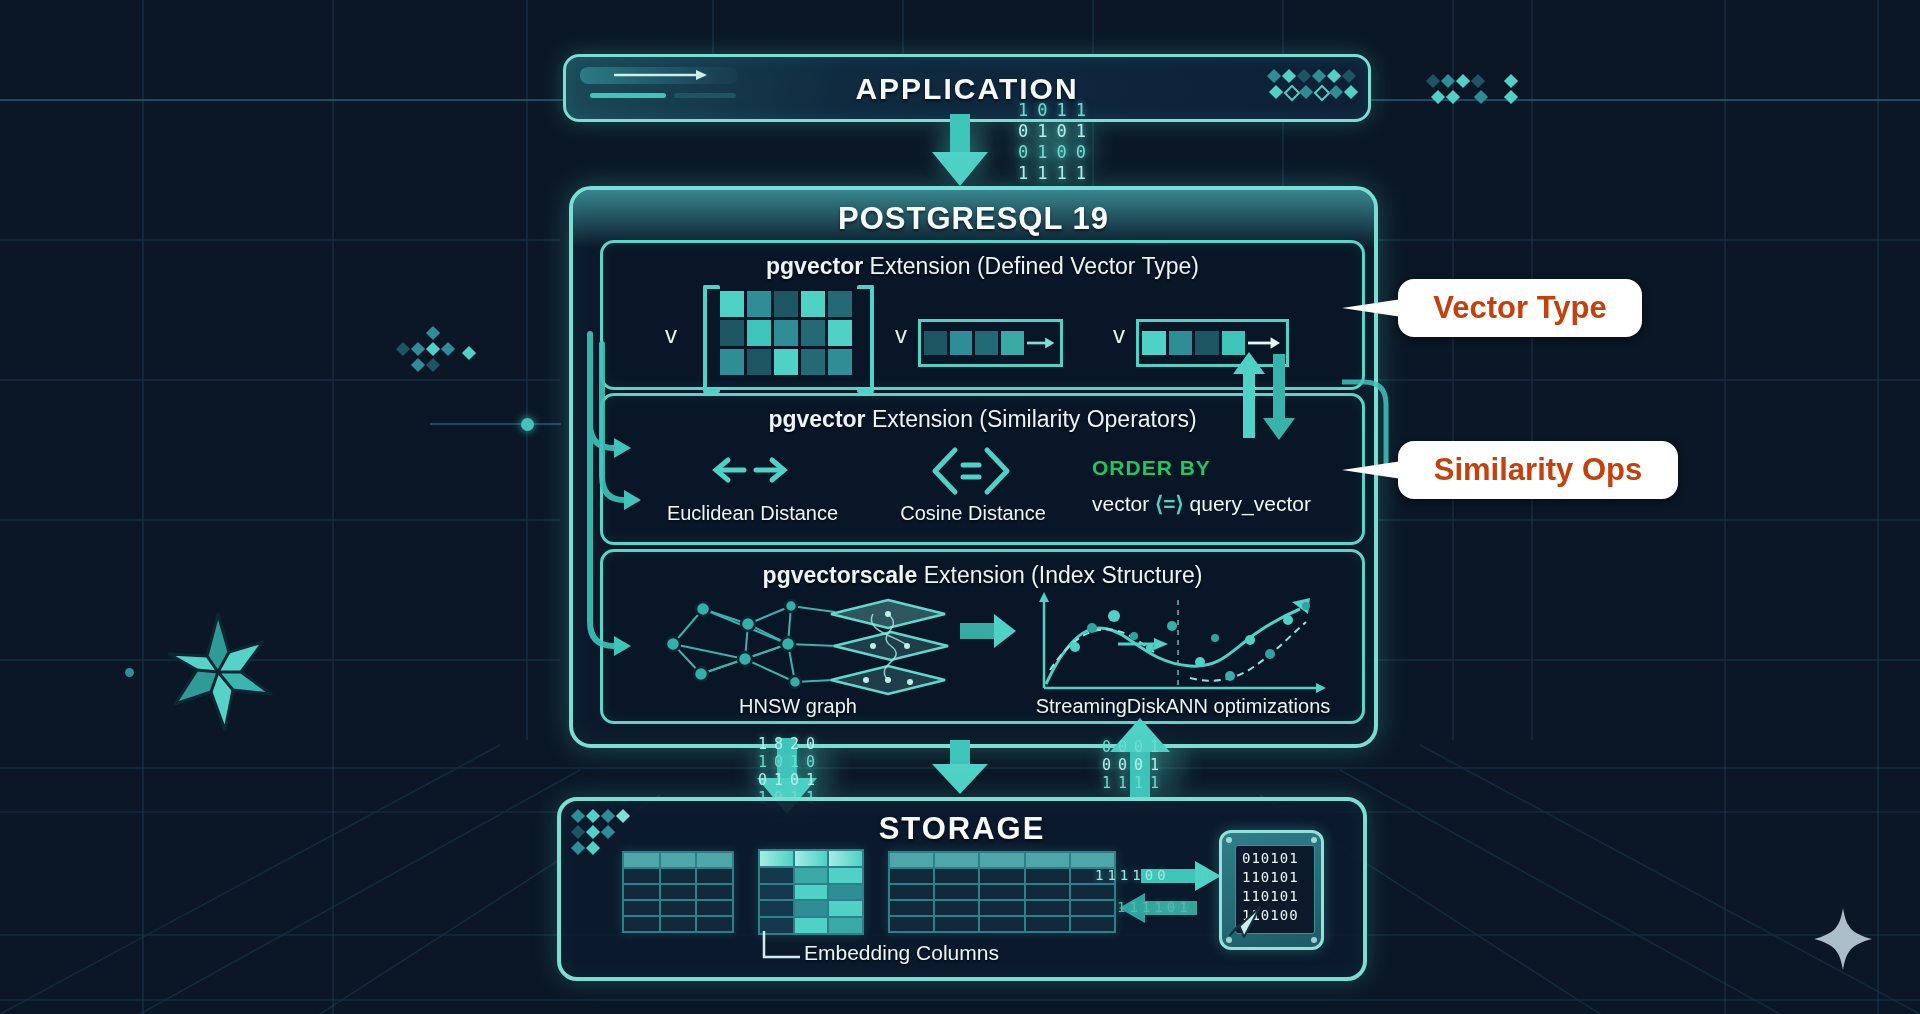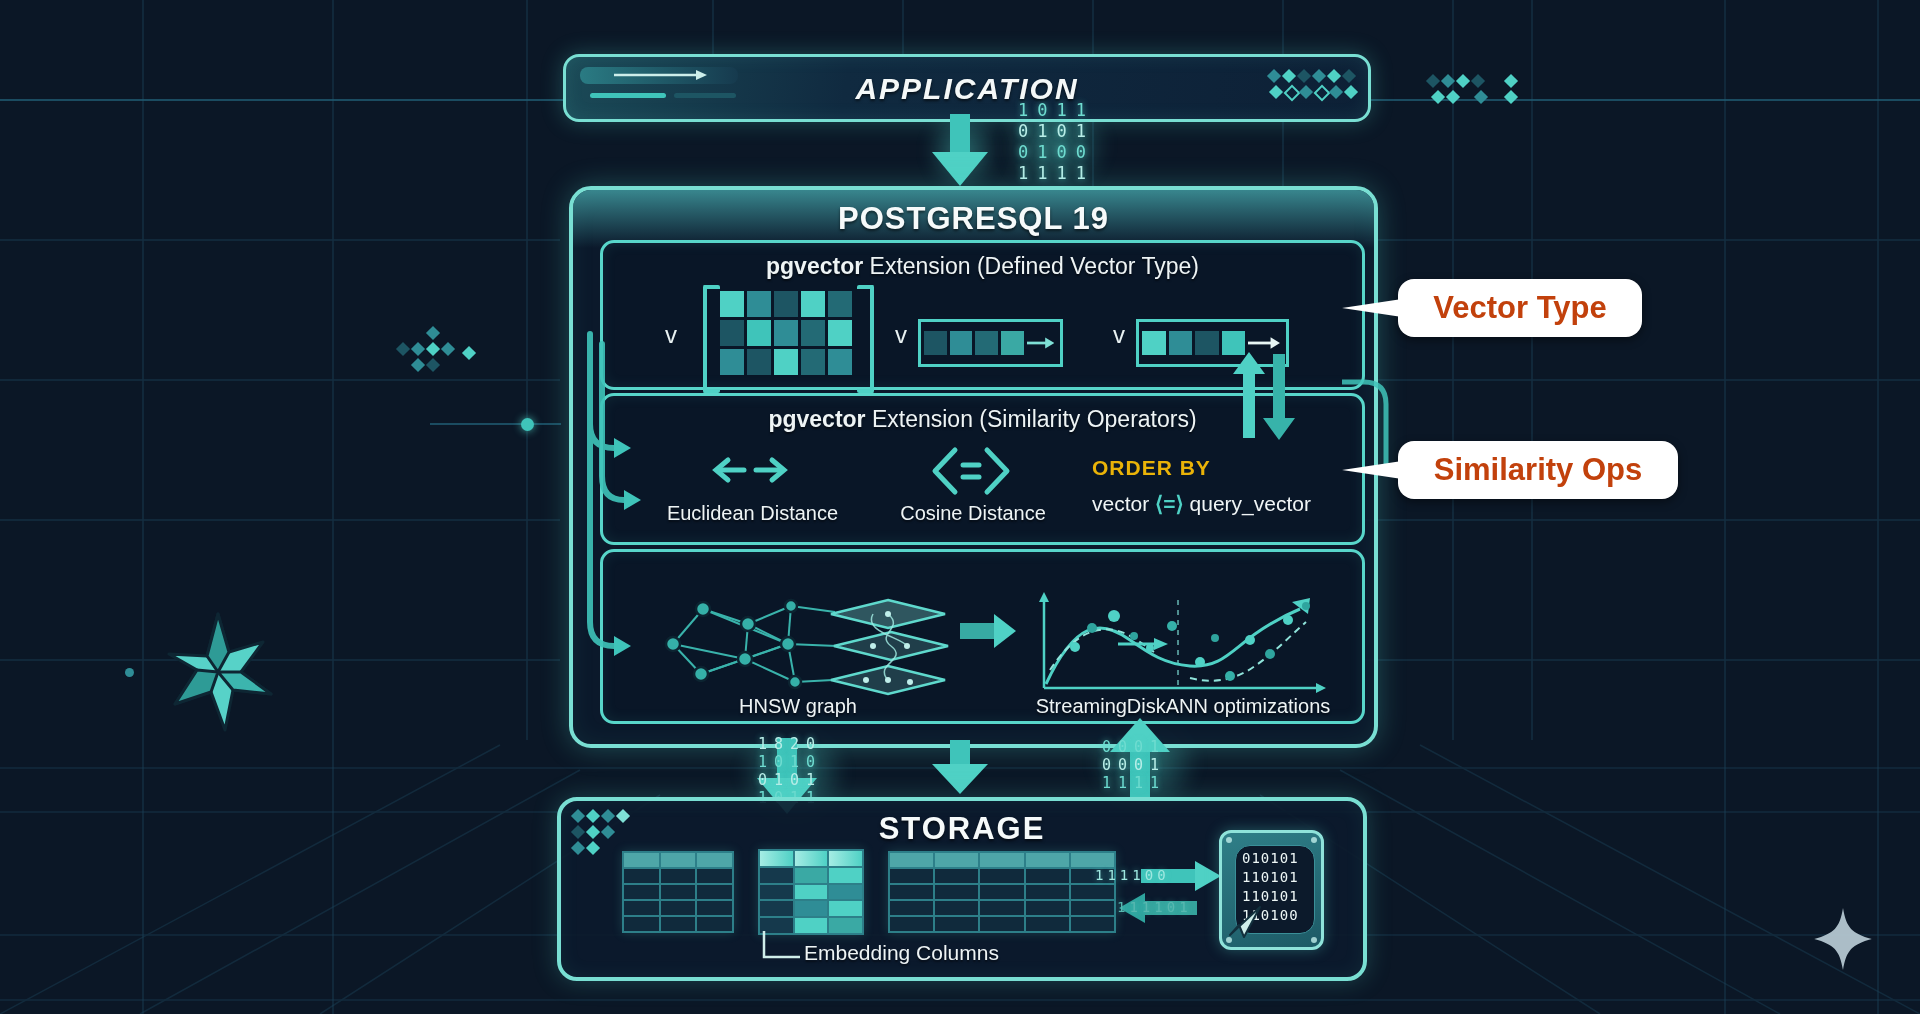--- a/index.html
+++ b/index.html
@@ -7,21 +7,21 @@
           font-family:"Liberation Sans",sans-serif;color:#eef4f5;}
   .abs{position:absolute;}
   svg{display:block;}
   
   .glow{position:absolute;background:radial-gradient(ellipse at center,rgba(79,209,197,.45),rgba(79,209,197,0) 70%);filter:blur(7px);}
   
   .appbar{position:absolute;left:563px;top:54px;width:802px;height:62px;border:3px solid #79dfd3;border-radius:16px;
           background:linear-gradient(100deg,#1b4a57 0%,#102a40 35%,#0d2036 100%);
           box-shadow:0 0 22px rgba(79,209,197,.28), inset 0 0 18px rgba(79,209,197,.12);}
   .appbar-title{position:absolute;left:0;right:0;top:15px;text-align:center;font-size:30px;font-weight:bold;
-          letter-spacing:2px;color:#f4f8f8;text-shadow:0 2px 3px rgba(0,0,0,.6);font-style:italic;}
+          letter-spacing:2px;color:#f4f8f8;text-shadow:0 2px 3px rgba(0,0,0,.6);}
   .pgbox{position:absolute;left:561px;top:186px;width:801px;height:554px;border:4px solid #79dfd3;border-radius:22px;
           background:rgba(12,26,44,.93);box-shadow:0 0 28px rgba(79,209,197,.3), inset 0 0 25px rgba(79,209,197,.08);margin-left:8px;}
   .pghead{position:absolute;left:0;top:0;right:0;height:58px;border-radius:18px 18px 0 0;
           background:linear-gradient(180deg,rgba(64,152,158,.85),rgba(64,152,158,0));}
   .pgtitle{position:absolute;left:0;right:0;top:11px;text-align:center;font-size:31px;font-weight:bold;letter-spacing:1px;
           color:#f6fafa;text-shadow:0 2px 3px rgba(0,0,0,.55);}
   .section{position:absolute;left:27px;width:759px;border:3px solid #58d6ca;border-radius:14px;
           background:rgba(9,20,36,.55);box-shadow:inset 0 0 14px rgba(79,209,197,.10);}
   .sec-title{position:absolute;left:0;right:0;top:10px;text-align:center;font-size:23px;color:#eef4f5;text-shadow:0 2px 2px rgba(0,0,0,.5);}
   .sec-title b{font-weight:bold;}
@@ -41,21 +41,21 @@
   .bracket{position:absolute;width:13px;height:100px;border:4px solid #4fd1c5;}
   .bracket.l{border-right:none;border-radius:2px;}
   .bracket.r{border-left:none;border-radius:2px;}
   .vecbox{position:absolute;height:36px;border:3px solid #4fd1c5;display:flex;align-items:center;gap:3px;padding:3px 6px 3px 3px;
           background:rgba(10,24,40,.6);}
   .vecbox i{display:block;width:25px;height:24px;}
   .c1{background:#4fd1c5;}.c2{background:#2f8d96;}.c3{background:#1d5563;}.c4{background:#3aa9a4;}
   .c5{background:#236a75;}.c6{background:#3fc4ba;}
   
   .lbl{position:absolute;font-size:20px;color:#eef4f5;text-align:center;text-shadow:0 2px 2px rgba(0,0,0,.5);}
-  .orderby{position:absolute;font-size:21px;font-weight:bold;color:#eab308;letter-spacing:1px;}
+  .orderby{position:absolute;font-size:21px;font-weight:bold;color:#22c55e;letter-spacing:1px;}
   .expr{position:absolute;font-size:21px;color:#f0f5f6;}
   .expr .op{color:#4fd1c5;font-weight:bold;}
   
   .callout{position:absolute;height:58px;background:#ffffff;border-radius:16px;display:flex;align-items:center;justify-content:center;
           font-size:31px;font-weight:bold;color:#c2410c;box-shadow:0 3px 10px rgba(0,0,0,.45);}
   .callout .tail{position:absolute;left:-56px;top:13px;width:60px;height:32px;background:#ffffff;
           clip-path:polygon(100% 22%,0 50%,100% 78%);}
   
   .tbl{position:absolute;display:grid;gap:2px;background:#2d7f89;padding:2px;box-shadow:0 0 10px rgba(79,209,197,.2);}
   .tbl i{display:block;background:#102a3c;}
@@ -63,21 +63,21 @@
   .tbl i.eh{background:linear-gradient(90deg,#a5ece4,#4fd1c5);}
   .tbl i.e1{background:#4fd1c5;}.tbl i.e2{background:#3aa9a4;}.tbl i.e3{background:#2f8d96;}.tbl i.ed{background:#15394c;}
   
   .dia{position:absolute;width:10px;height:10px;transform:rotate(45deg);}
   .dia.o{background:transparent !important;border:2px solid #4fd1c5;width:8px;height:8px;}
   .d-br{background:#4fd1c5;}.d-md{background:#2f8d96;}.d-dk{background:#1d5563;}.d-lt{background:#7fe0d6;}
   
   .disk{position:absolute;left:1219px;top:830px;width:99px;height:114px;border:3px solid #8fe3da;border-radius:12px;
         background:linear-gradient(160deg,#2f7f88,#1d5a66);box-shadow:0 0 14px rgba(79,209,197,.35);}
   .disk .screw{position:absolute;width:6px;height:6px;border-radius:50%;background:#bfeeea;opacity:.8;}
-  .disk .screen{position:absolute;left:13px;top:12px;width:72px;height:84px;background:#0c1a2b;border-radius:15px;border:1px solid #3a8f98;
+  .disk .screen{position:absolute;left:13px;top:12px;width:72px;height:84px;background:#0c1a2b;border-radius:3px;border:1px solid #3a8f98;
         font-family:"DejaVu Sans Mono",monospace;font-size:14px;line-height:19px;color:#eef7f6;padding:3px 0 0 6px;letter-spacing:1px;}
   .disk .screen span{display:block;}
 </style>
 </head>
 <body>
 
 <div class="canvas">
 
   <svg class="abs" width="1920" height="1014" style="left:0;top:0">
     <g stroke="#1b4258" stroke-width="1.5" opacity=".55">
@@ -280,20 +280,23 @@
         </g>
       </svg>
       <div class="lbl" style="left:280px;top:106px;width:180px;">Cosine Distance</div>
       <div class="orderby" style="left:489px;top:60px;">ORDER BY</div>
       <div class="expr" style="left:489px;top:96px;">
         <span>vector </span><span class="op">⟨=⟩</span><span> query_vector</span>
       </div>
     </div>
 
     <div class="section" style="top:359px;height:169px;">
+      <div class="sec-title">
+        <b>pgvectorscale</b><span> Extension (Index Structure)</span>
+      </div>
       <svg class="abs" width="300" height="104" viewBox="0 0 300 104" style="left:60px;top:42px;">
         <g stroke="#3fc4ba" stroke-width="2" opacity=".9">
           <line x1="10" y1="50" x2="40" y2="15"></line>
             <line x1="10" y1="50" x2="38" y2="80"></line>
           <line x1="10" y1="50" x2="82" y2="65"></line>
             <line x1="40" y1="15" x2="85" y2="30"></line>
           <line x1="40" y1="15" x2="125" y2="50"></line>
             <line x1="38" y1="80" x2="82" y2="65"></line>
           <line x1="38" y1="80" x2="125" y2="50"></line>
             <line x1="85" y1="30" x2="128" y2="12"></line>

